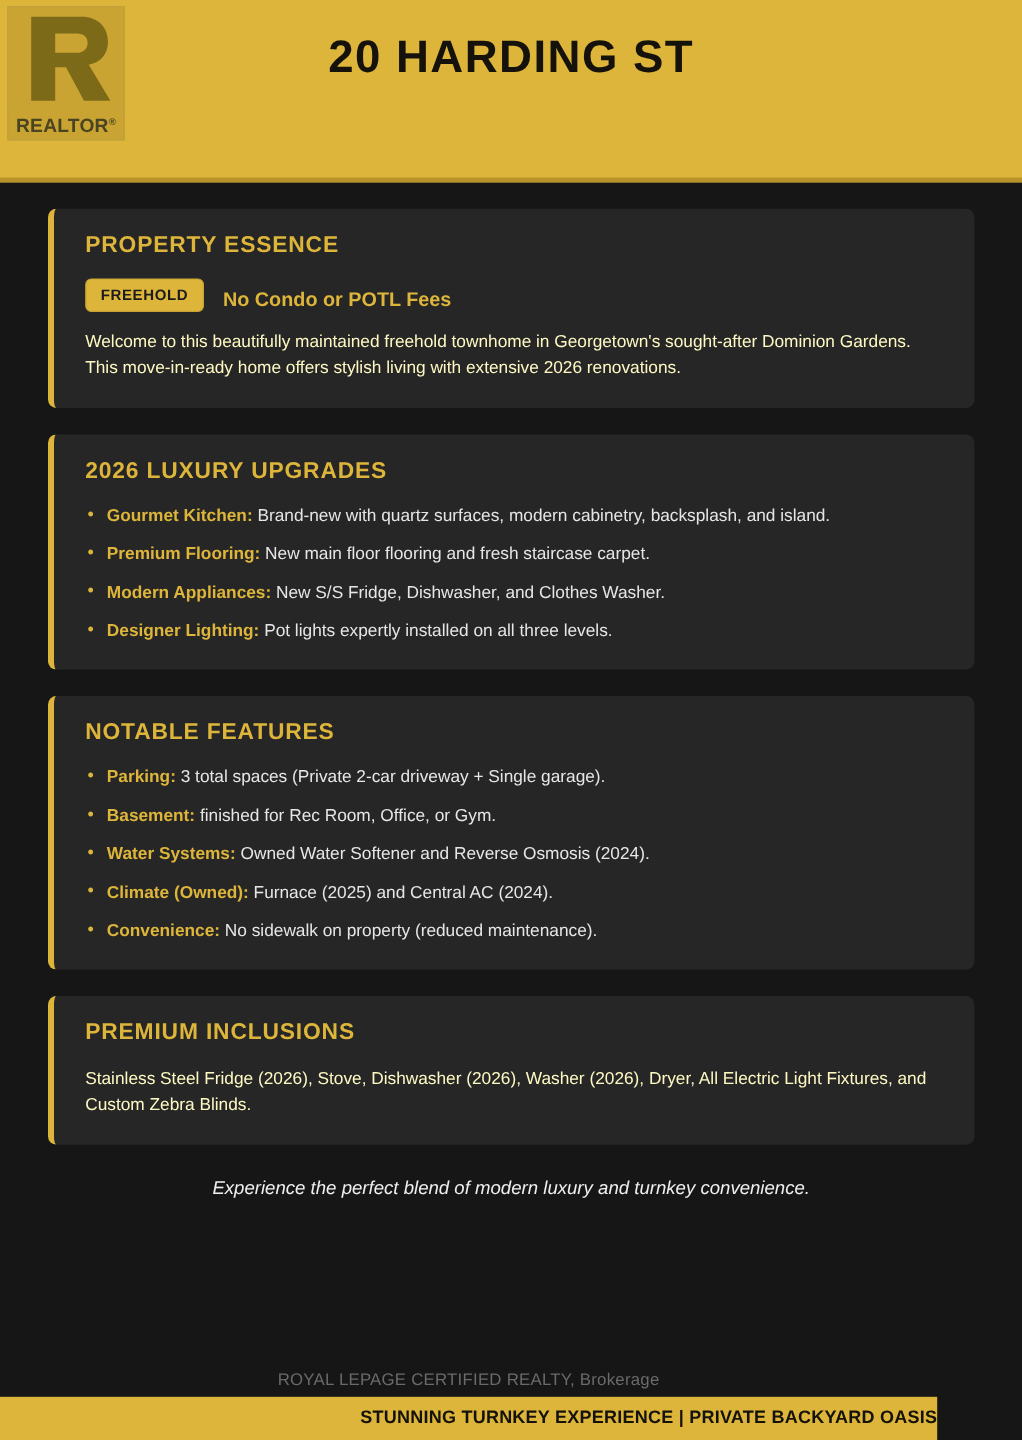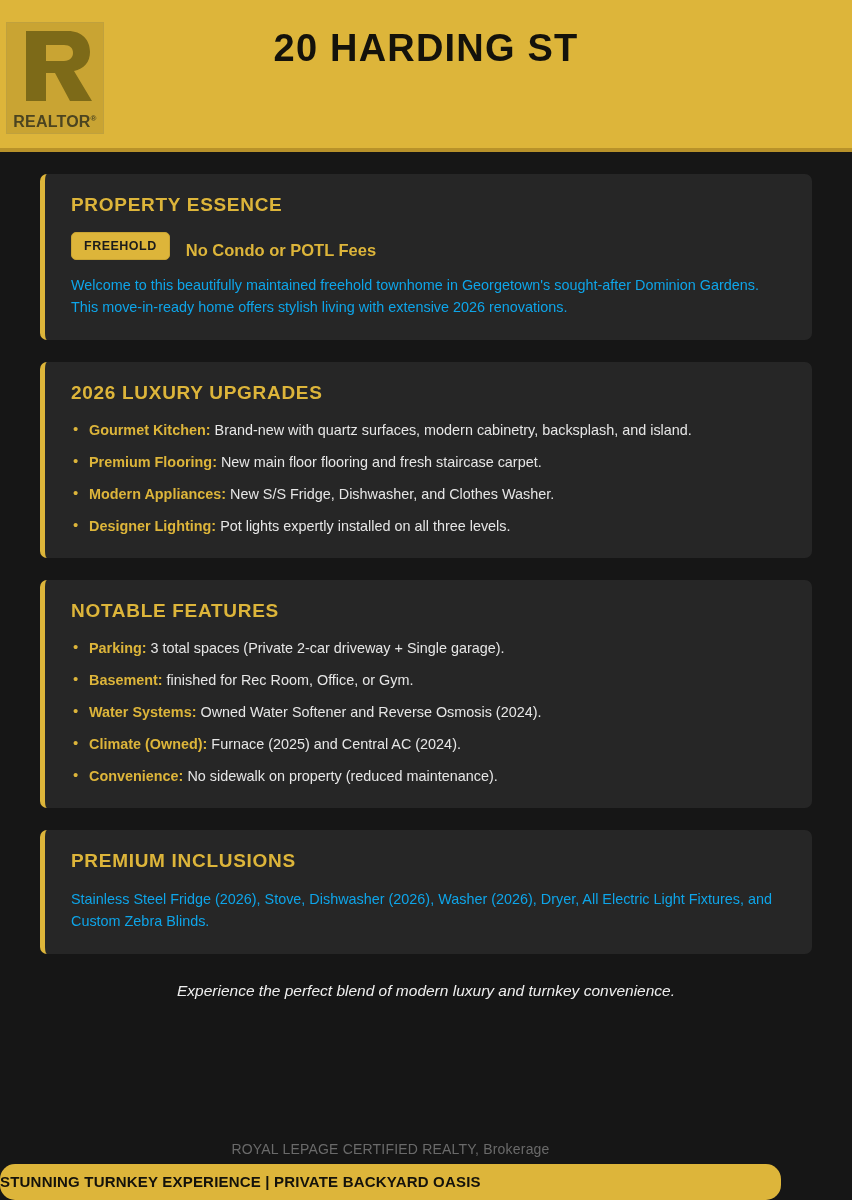--- a/index.html
+++ b/index.html
@@ -26,21 +26,21 @@
     background: #ddb53a;
     border-bottom: 4px solid #b8922a;
     display: flex;
     align-items: flex-start;
     justify-content: center;
     flex-shrink: 0;
   }
   .realtor-logo {
     position: absolute;
     left: 6px;
-    top: 22px;
+    top: 5px;
     width: 98px;
     height: 112px;
     background: #c9a433;
     border: 1px solid #c0a13d;
     display: flex;
     flex-direction: column;
     align-items: center;
     justify-content: flex-start;
     overflow: hidden;
   }
@@ -119,21 +119,21 @@
     border-radius: 5px;
     border: 1px solid #c9a433;
   }
   .badge-note {
     color: #ddb53a;
     font-size: 16.5px;
     font-weight: bold;
   }
 
   .para {
-    color: #0ea5e9;
+    color: #fef9c3;
     font-size: 14.4px;
     line-height: 22px;
   }
 
   ul.feature-list { list-style: none; }
   ul.feature-list li {
     position: relative;
     padding-left: 18px;
     margin-bottom: 12px;
     color: #e6e6e6;
@@ -176,24 +176,23 @@
     font-size: 14px;
     padding-bottom: 7px;
     background: #161616;
     letter-spacing: 0.2px;
   }
   .footer-band {
     background: #ddb53a;
     color: #14120b;
     font-size: 15px;
     font-weight: bold;
-    text-align: left;
+    text-align: right;
     padding: 9px 0 10px 0;
     letter-spacing: 0.2px;
-    border-radius: 15px;
   }
 </style>
 </head>
 <body>
 
 <div class="page">
 
   <div class="header">
     <div class="realtor-logo">
       <div class="rmark">

